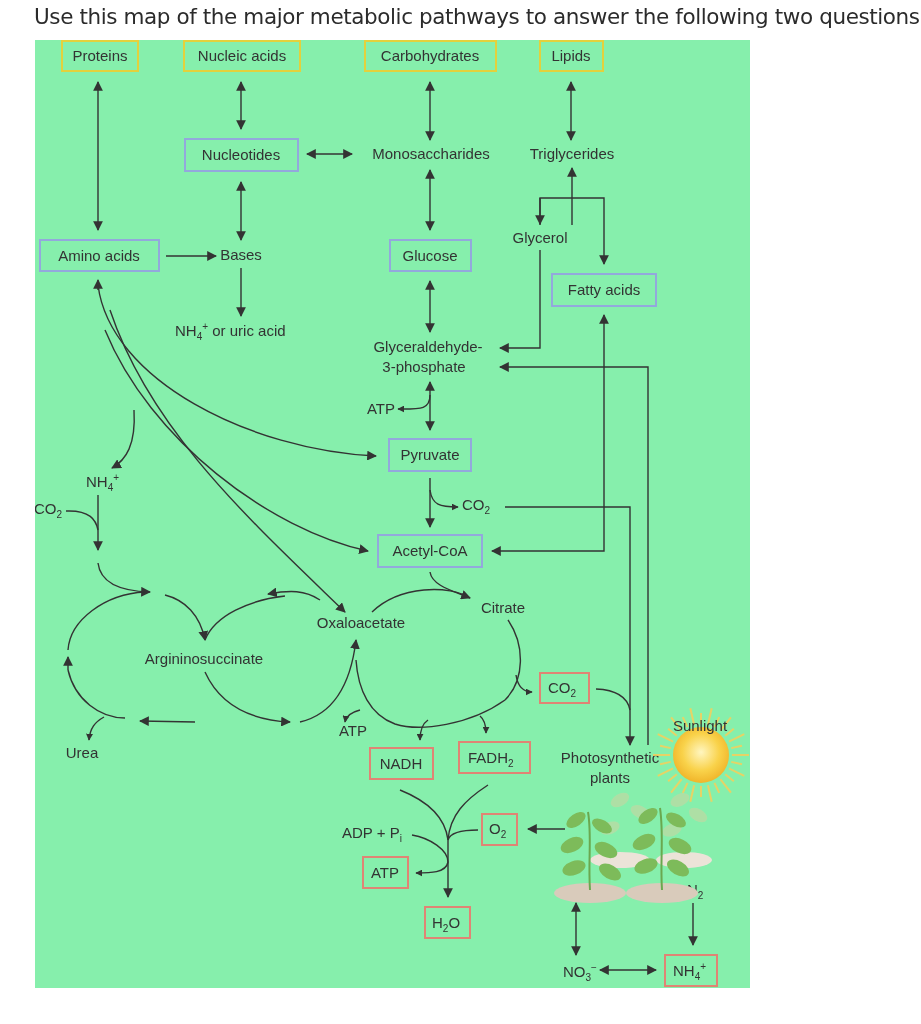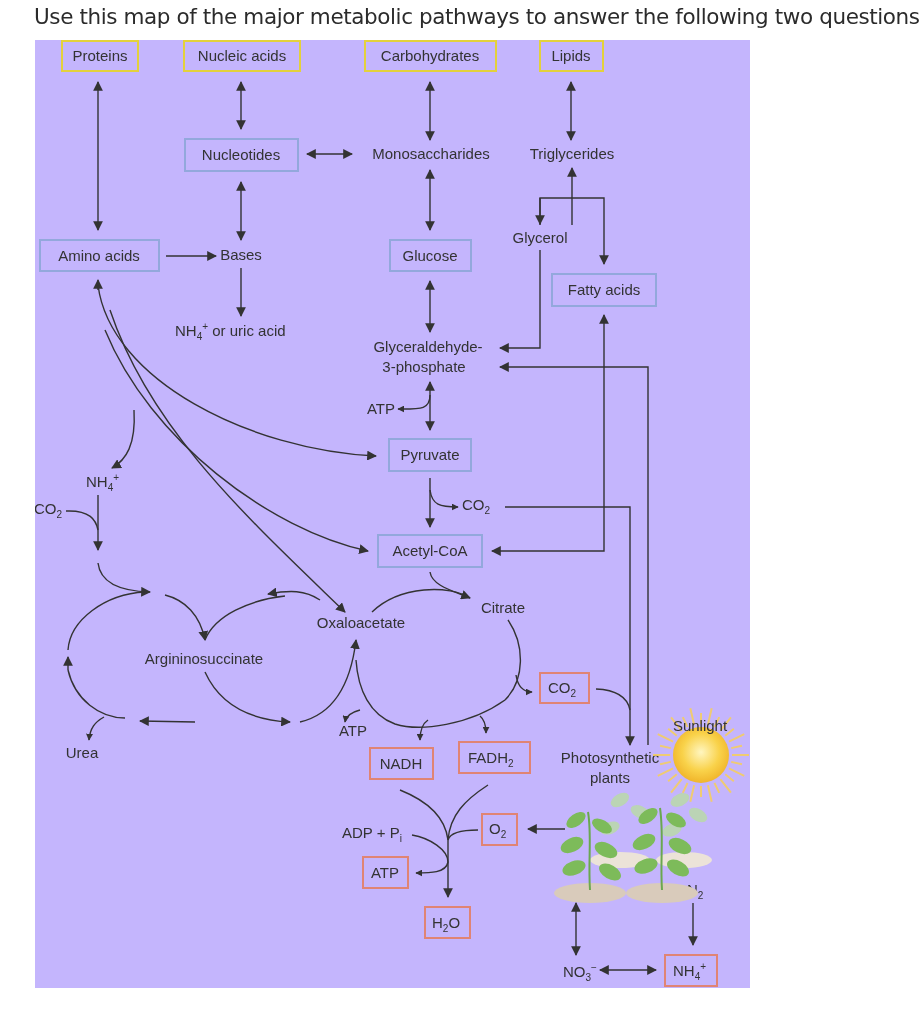--- a/index.html
+++ b/index.html
@@ -1,18 +1,18 @@
 <!DOCTYPE html>
 <html><head>
 <meta charset="utf-8">
 <style>
   html, body { margin: 0; padding: 0; background: #ffffff; }
   body { width: 921px; height: 1024px; position: relative; overflow: hidden; font-family: "DejaVu Sans", sans-serif; }
   .heading { position: absolute; left: 34px; top: 4px; font-family: "DejaVu Sans", sans-serif; font-size: 21.5px; color: #2b2b2b; letter-spacing: -0.4px; white-space: nowrap; }
-  .canvas { position: absolute; left: 35px; top: 40px; width: 715px; height: 948px; background: #c4b5fd; }
+  .canvas { position: absolute; left: 35px; top: 40px; width: 715px; height: 948px; background: #86efac; }
   svg { position: absolute; left: 0; top: 0; }
   .lbl { font-family: "Liberation Sans", sans-serif; font-size: 15px; fill: #333333; }
   .sub { font-size: 10px; }
 </style>
 </head>
 <body>
 
 <div class="heading">Use this map of the major metabolic pathways to answer the following two questions.</div>
 
 <div class="canvas">

